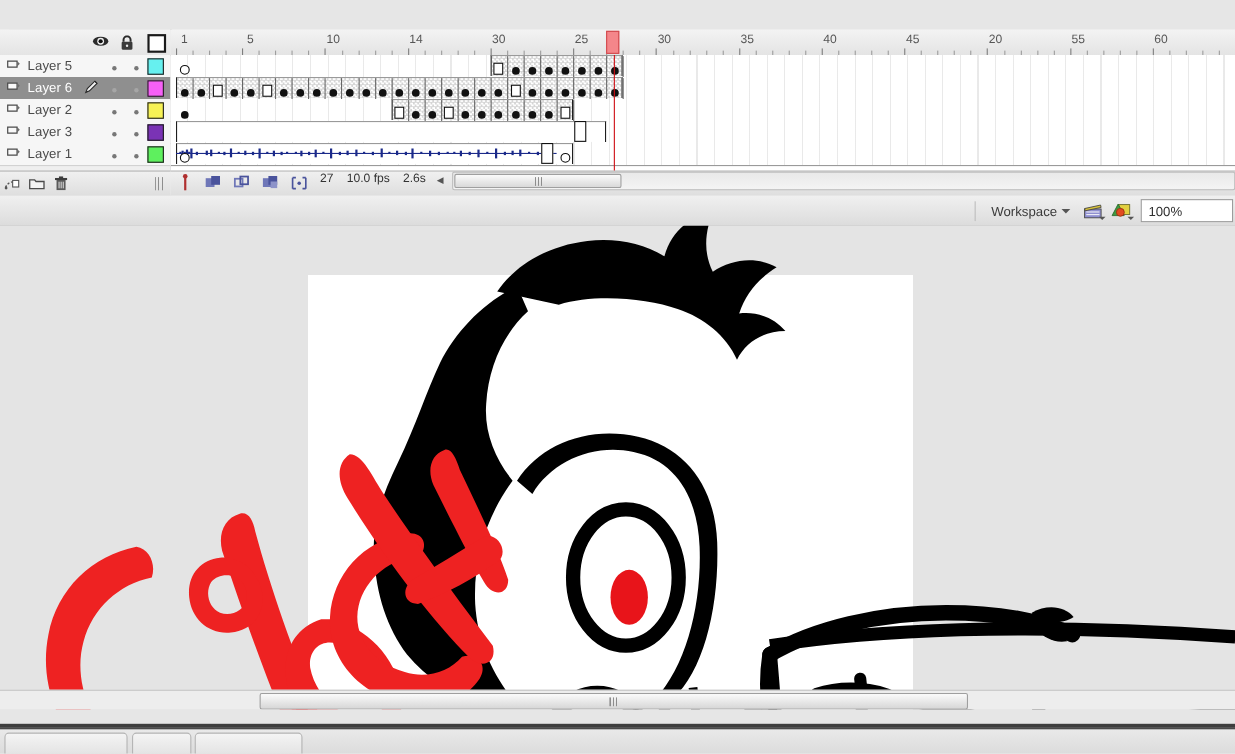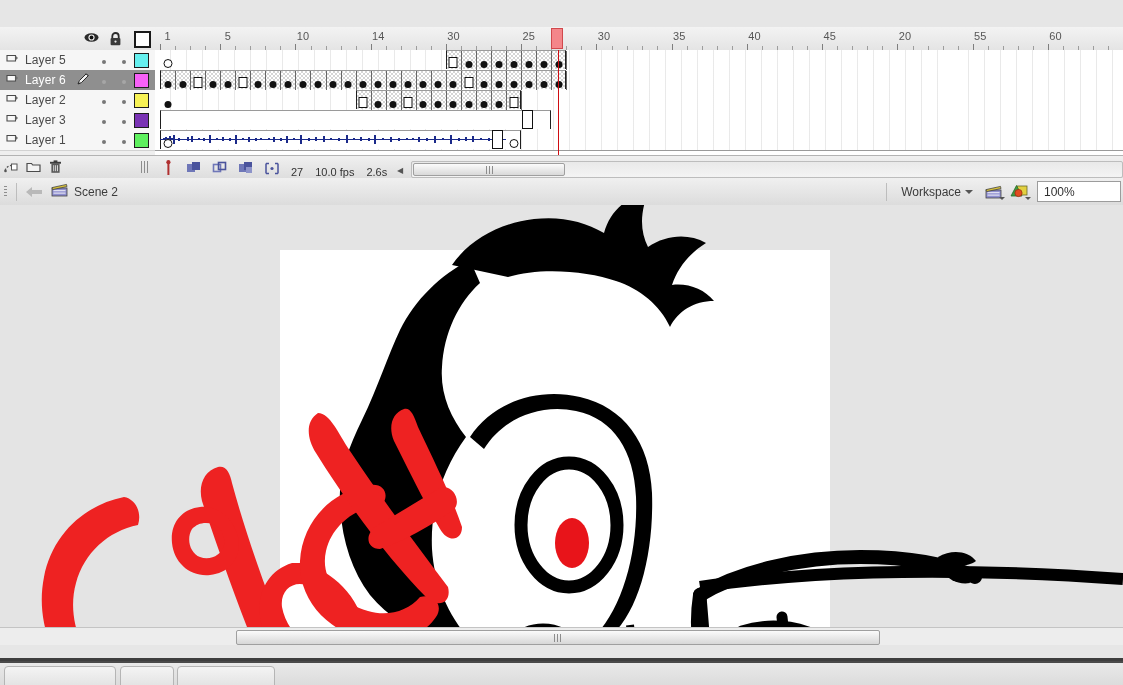--- a/index.html
+++ b/index.html
@@ -138,21 +138,21 @@
       width:7px;height:7px;border-radius:50%;border:1px solid #111;background:#fff;}
   .endcap{position:absolute;top:0;width:11px;height:19px;border:1px solid #111;background:#fff;box-sizing:border-box;}
   .waveline{position:absolute;left:0;top:9px;height:1px;background:#1b2a8a;}
   .wbar{position:absolute;background:#1b2a8a;width:2px;}
 
   
   .tstatus{
     position:absolute;left:155px;bottom:0;width:968px;height:22px;
     background:linear-gradient(to bottom,#f0f0f0,#dedede);
     border-top:1px solid #b3b3b3;
-    display:flex;align-items:flex-end;gap:0px;
+    display:flex;align-items:flex-start;gap:0px;
     font-size:11px;color:#3d3d3d;
   }
   .tstatus .sbtn{width:26px;height:20px;display:flex;align-items:center;justify-content:center;}
   .tstatus .sval{padding:0 6px;white-space:nowrap;color:#333;font-size:11px;}
   .hscroll{
     margin-left:4px;flex:1;height:15px;position:relative;
     background:linear-gradient(to bottom,#e9e9e9,#f4f4f4);
     border:1px solid #bdbdbd;border-radius:2px;
   }
   .hthumb{
@@ -658,42 +658,20 @@
       <div class="arrowbtn">◀</div>
       <div class="hscroll">
         <div class="hthumb">
             <div class="g"></div>
           </div>
       </div>
     </div>
   </div>
 
   <div class="editbar">
-    <div class="eb-left">
-      <div class="eb-handle">
-          <div class="g"></div>
-        </div>
-      <div class="eb-sep"></div>
-      <div class="backarrow">
-        <svg width="18" height="12" viewBox="0 0 18 12">
-          <path d="M7 1 L1 6 L7 11 V8 H17 V4 H7 Z" fill="#b9b9b9"></path>
-        </svg>
-      </div>
-      <div class="scenebtn">
-        <span>
-          <svg width="17" height="14" viewBox="0 0 17 14">
-            <rect x="1" y="5" width="15" height="8" fill="#8f8fd0" stroke="#444" stroke-width="0.8"></rect>
-            <path d="M1 4.6 L15.5 1.4 L16 3.6 L1.6 6.6 Z" fill="#d8c23a" stroke="#444" stroke-width="0.8"></path>
-            <rect x="2.5" y="7.2" width="12" height="1" fill="#f0f0f7"></rect>
-            <rect x="2.5" y="9.6" width="12" height="1" fill="#f0f0f7"></rect>
-          </svg>
-        </span>
-        <span class="scenelabel">Scene 2</span>
-      </div>
-    </div>
     <div class="eb-right">
       <div class="eb-sep"></div>
       <div class="wsbtn">
         <span>Workspace</span>
         <span class="caret"></span>
       </div>
       <div class="ebicon">
         <svg width="18" height="14" viewBox="0 0 18 14">
           <rect x="1" y="5" width="15" height="8" fill="#8f8fd0" stroke="#444" stroke-width="0.8"></rect>
           <path d="M1 4.6 L15.5 1.4 L16 3.6 L1.6 6.6 Z" fill="#d8c23a" stroke="#444" stroke-width="0.8"></path>

